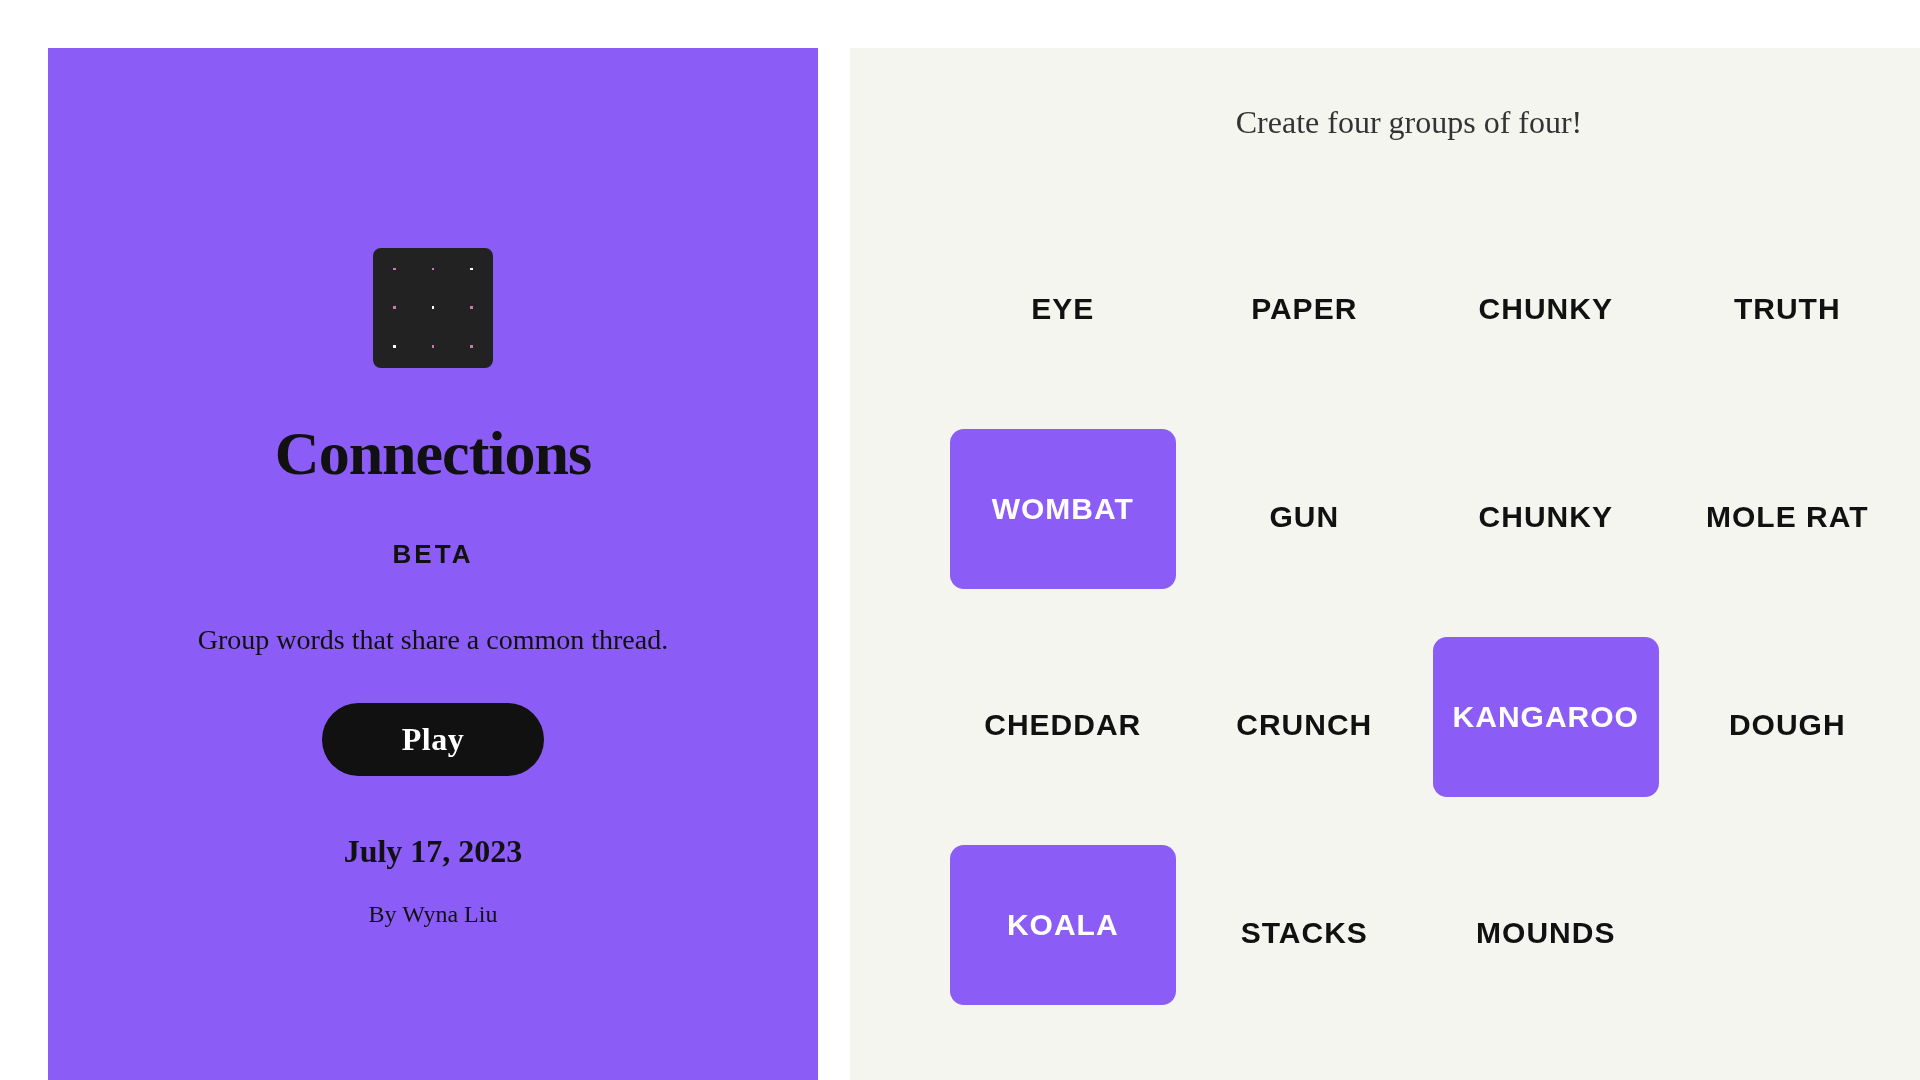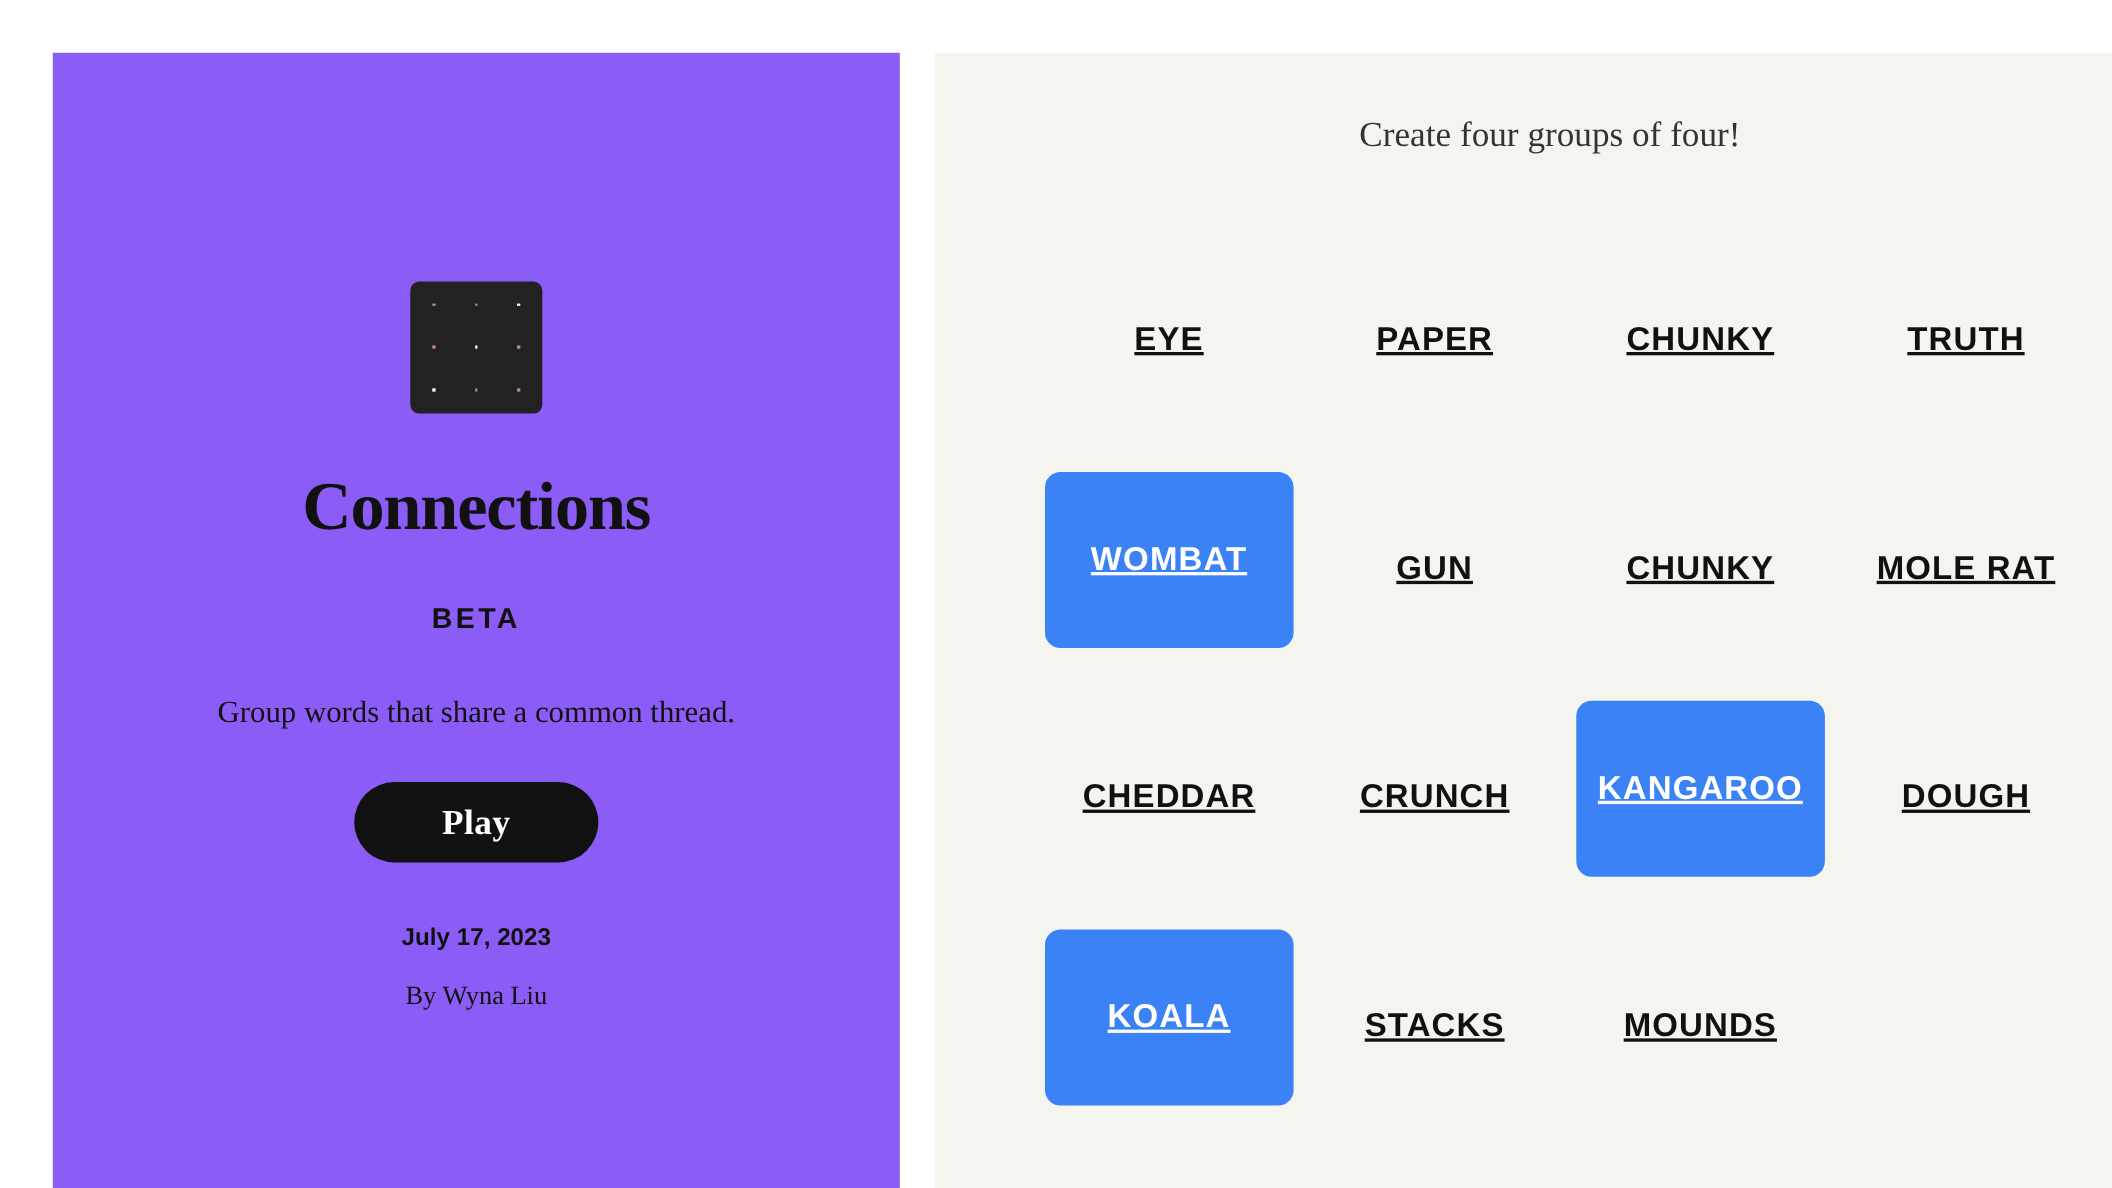--- a/index.html
+++ b/index.html
@@ -78,24 +78,24 @@
       padding: 18px 80px;
       font-size: 32px;
       font-weight: 700;
       cursor: pointer;
       font-family: 'Georgia', serif;
       letter-spacing: 0.5px;
       margin-top: 10px;
     }
 
     .date-label {
-      font-size: 22px;
+      font-size: 32px;
       font-weight: 700;
       color: #111;
-      font-family: Liberation Sans, sans-serif;
+      font-family: Liberation Serif, serif;
       text-align: center;
       line-height: 1.6;
     }
 
     .author-label {
       font-size: 24px;
       font-weight: 400;
       color: #111;
       font-family: 'Georgia', serif;
       margin-top: -10px;
@@ -141,25 +141,24 @@
 
     .grid-row {
       display: grid;
       grid-template-columns: repeat(4, 1fr);
       width: 100%;
       margin-bottom: 0px;
     }
 
     .grid-row .word-cell {
       height: 160px;
-      text-decoration: underline;
     }
 
     .word-cell.tile {
-      background: #3b82f6;
+      background: #8b5cf6;
       color: #fff;
       border-radius: 14px;
       margin: 8px;
     }
   </style>
 </head>
 <body>
 
 <div class="left-panel">
 

